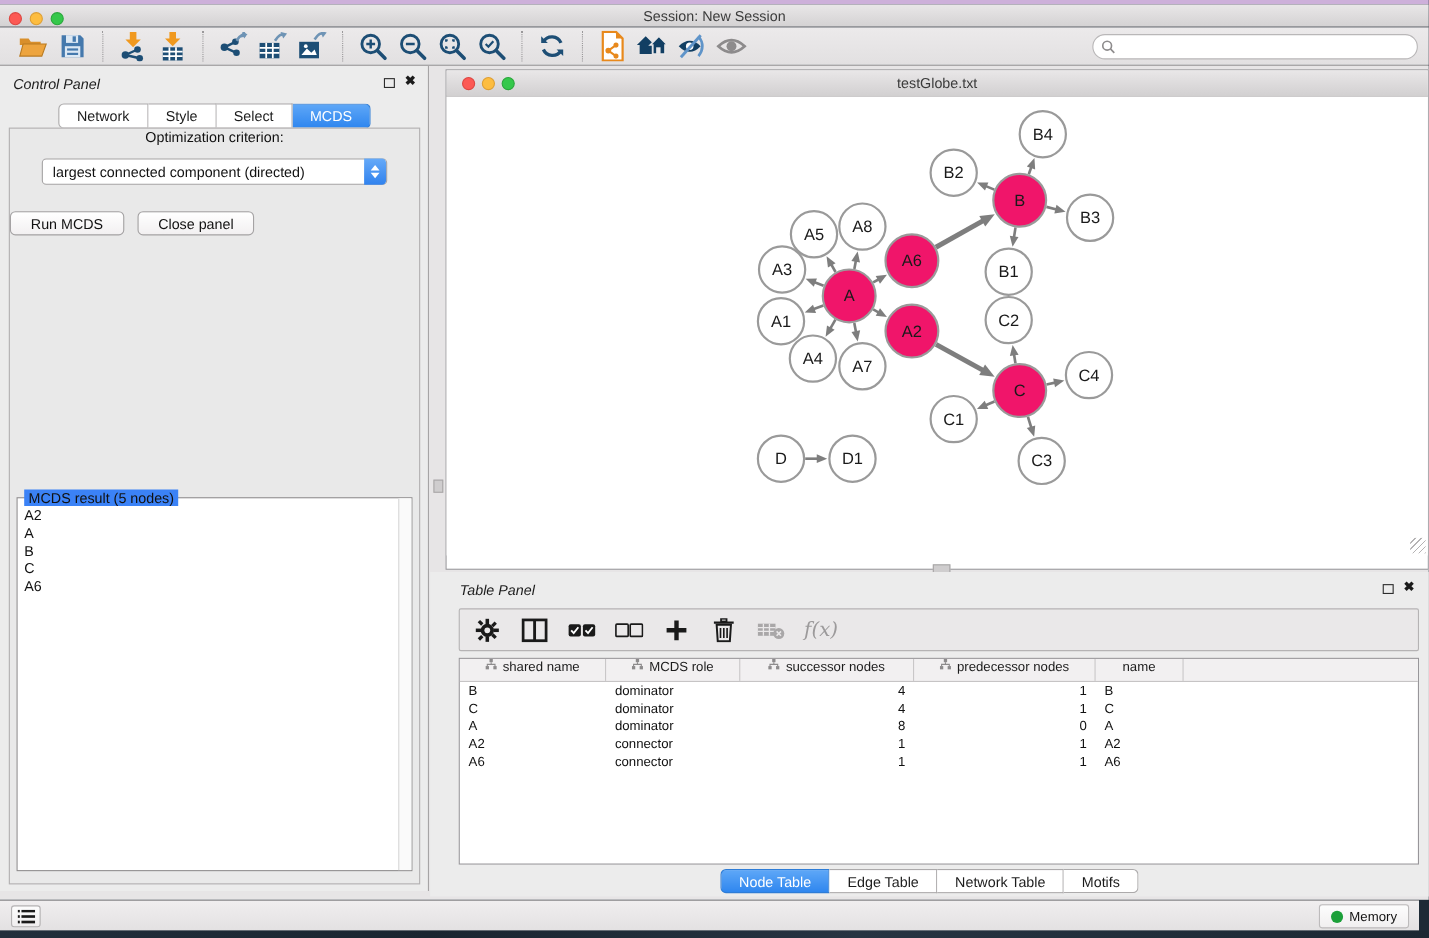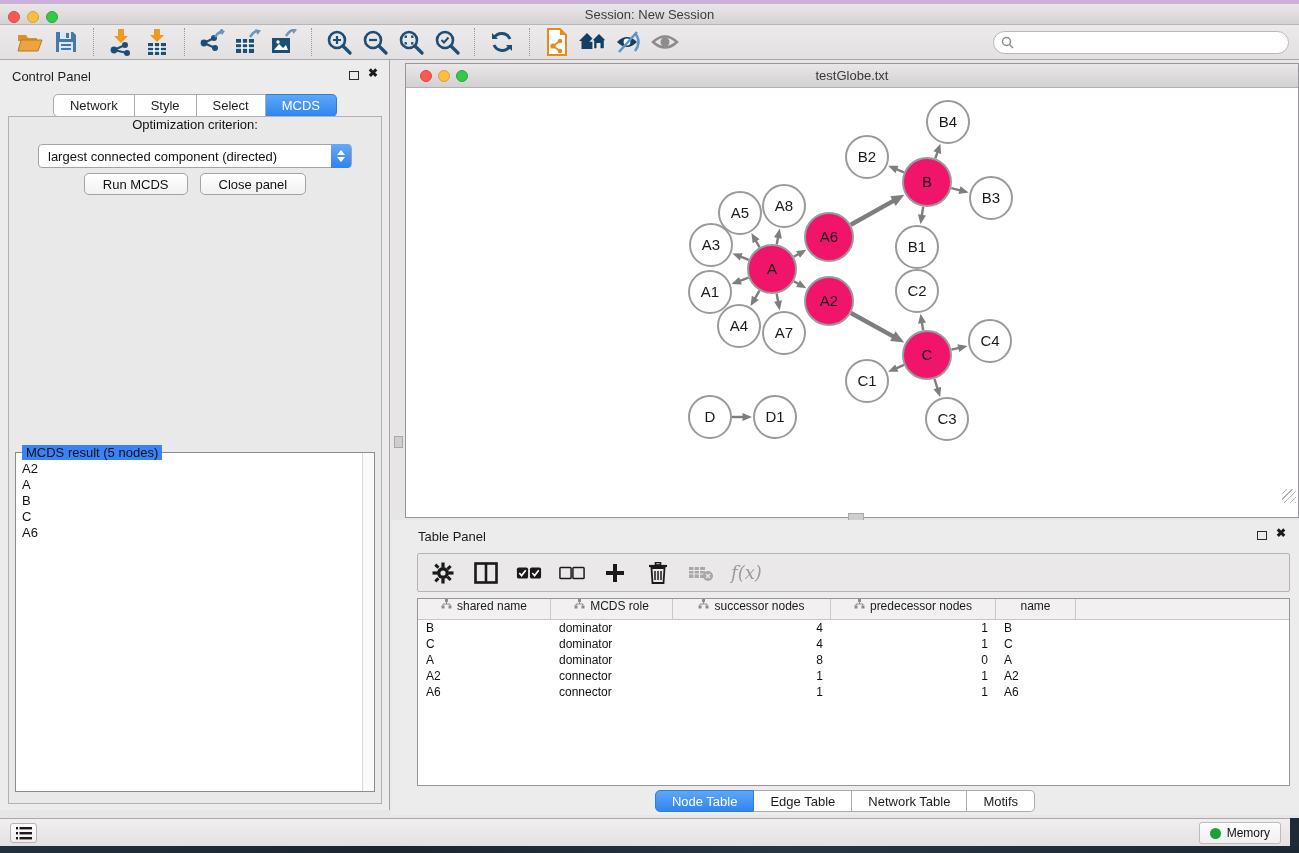--- a/index.html
+++ b/index.html
@@ -24,39 +24,39 @@
   .searchbox { margin-left:auto; margin-right:10px; width:296px; height:23px; background:#fff;
                border:1px solid #b9b7b8; border-radius:12px; display:flex; align-items:center; padding-left:7px; }
   .searchbox input { border:none; outline:none; flex:1; font-size:12px; background:transparent; margin-left:4px; }
 
   
   .main-bg { position:absolute; left:0; top:60px; width:1299px; height:758px; background:#e7e5e6; }
 
   
   .control-panel { position:absolute; left:0; top:60px; width:390px; height:750px; background:#ececec; border-right:1px solid #a6a4a5; }
   .panel-head { position:relative; height:30px; }
-  .panel-head .ptitle { position:absolute; left:12px; top:9px; font-size:13px; color:#1c1c1c; }
+  .panel-head .ptitle { position:absolute; left:12px; top:9px; font-size:13px; color:#1c1c1c;font-style:italic; }
   .float-btn { position:absolute; top:11px; width:10px; height:9px; border:1.5px solid #2c2c2c; background:transparent; }
   .close-btn { position:absolute; top:6px; font-size:12px; font-weight:bold; color:#1b1b1b; }
   .cp-tabs { position:absolute; left:0; top:34px; width:390px; display:flex; justify-content:center; }
   .seg-tab { height:23px; padding:0 16px; background:#fff; border:1px solid #acaaab; border-left:none;
              font-size:13px; color:#1c1c1c; display:flex; align-items:center; }
   .seg-tab:first-child { border-left:1px solid #acaaab; border-radius:5px 0 0 5px; }
   .seg-tab:last-child { border-radius:0 5px 5px 0; }
   .seg-tab.selected { background:linear-gradient(#5ea7f7,#2f86ef); border-color:#2e7cd6; color:#fff; }
   .cp-body { position:absolute; left:8px; top:56px; width:374px; height:688px; background:#e9e9e9; border:1px solid #b2b0b1; }
   .opt-label { text-align:center; font-size:13px; color:#111; }
   .dropdown { position:relative; margin:12px auto 0; width:314px; height:24px; background:#fff;
               border:1px solid #a5a3a4; border-radius:4px; display:flex; align-items:center; }
   .dropdown .dd-text { font-size:13px; color:#111; padding-left:9px; }
   .dd-spin { position:absolute; right:0; top:-1px; width:20px; height:24px; border-radius:0 4px 4px 0;
              background:linear-gradient(#66aaf8,#3082ee); display:flex; flex-direction:column; align-items:center; justify-content:center; gap:2px; }
   .dd-up { width:0; height:0; border-left:4px solid transparent; border-right:4px solid transparent; border-bottom:5px solid #fff; }
   .dd-dn { width:0; height:0; border-left:4px solid transparent; border-right:4px solid transparent; border-top:5px solid #fff; }
-  .cp-buttons { margin-top:5px; display:flex; justify-content:center; gap:12px; }
+  .cp-buttons { margin-top:24px; display:flex; justify-content:flex-start; gap:12px; }
   .mac-btn { height:22px; padding:0 18px; background:linear-gradient(#ffffff,#f2f0f1); border:1px solid #a5a3a4;
              border-radius:5px; font-size:13px; color:#111; display:flex; align-items:center; }
   .result-box { position:absolute; left:6px; top:335px; width:360px; height:340px; border:1px solid #8d8b8c; background:#fff; }
   .result-legend { position:absolute; left:6px; top:-8px; background:#3b82f6; padding:0 4px; font-size:13px; color:#111; }
   .result-list { position:absolute; left:1px; top:4px; bottom:1px; right:13px; font-size:13px; color:#111; padding:4px 0 0 5px; line-height:16px; overflow:hidden; }
   .result-scroll { position:absolute; right:0; top:0; bottom:0; width:12px; background:#fafafa; border-left:1px solid #d8d8d8; }
 
   
   .vgrip { position:absolute; left:394px; top:436px; width:9px; height:12px; background:#cfcdce; border:1px solid #a9a7a8; }
   .hgrip { position:absolute; left:848px; top:513px; width:16px; height:8px; background:#cfcdce; border:1px solid #a9a7a8; }

